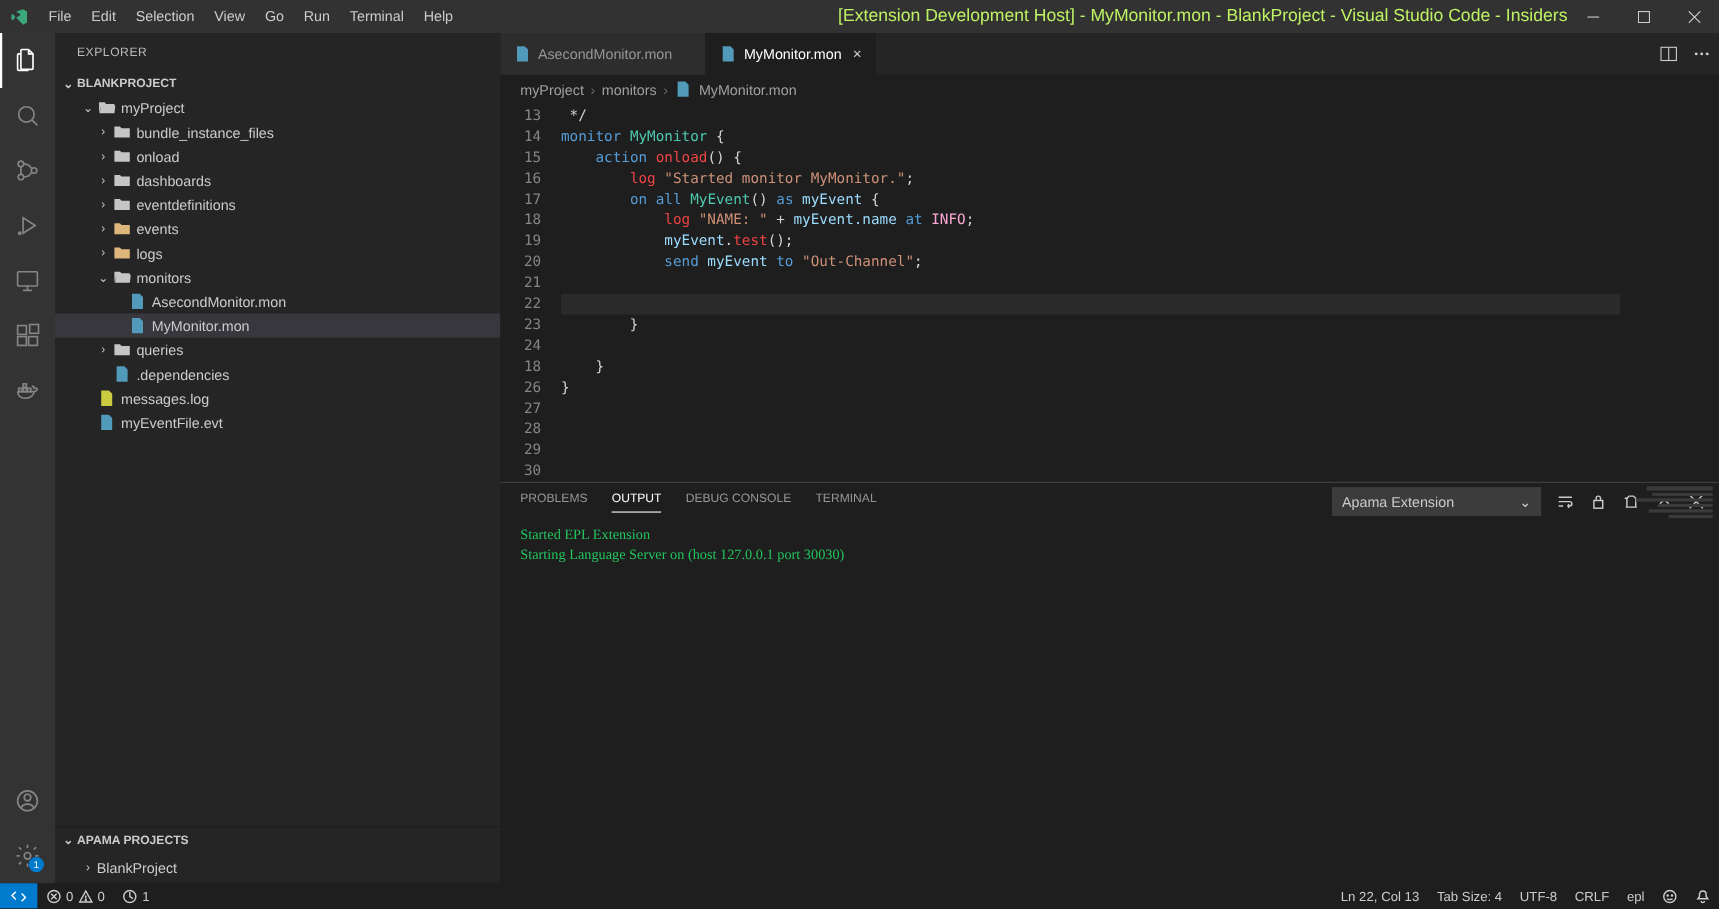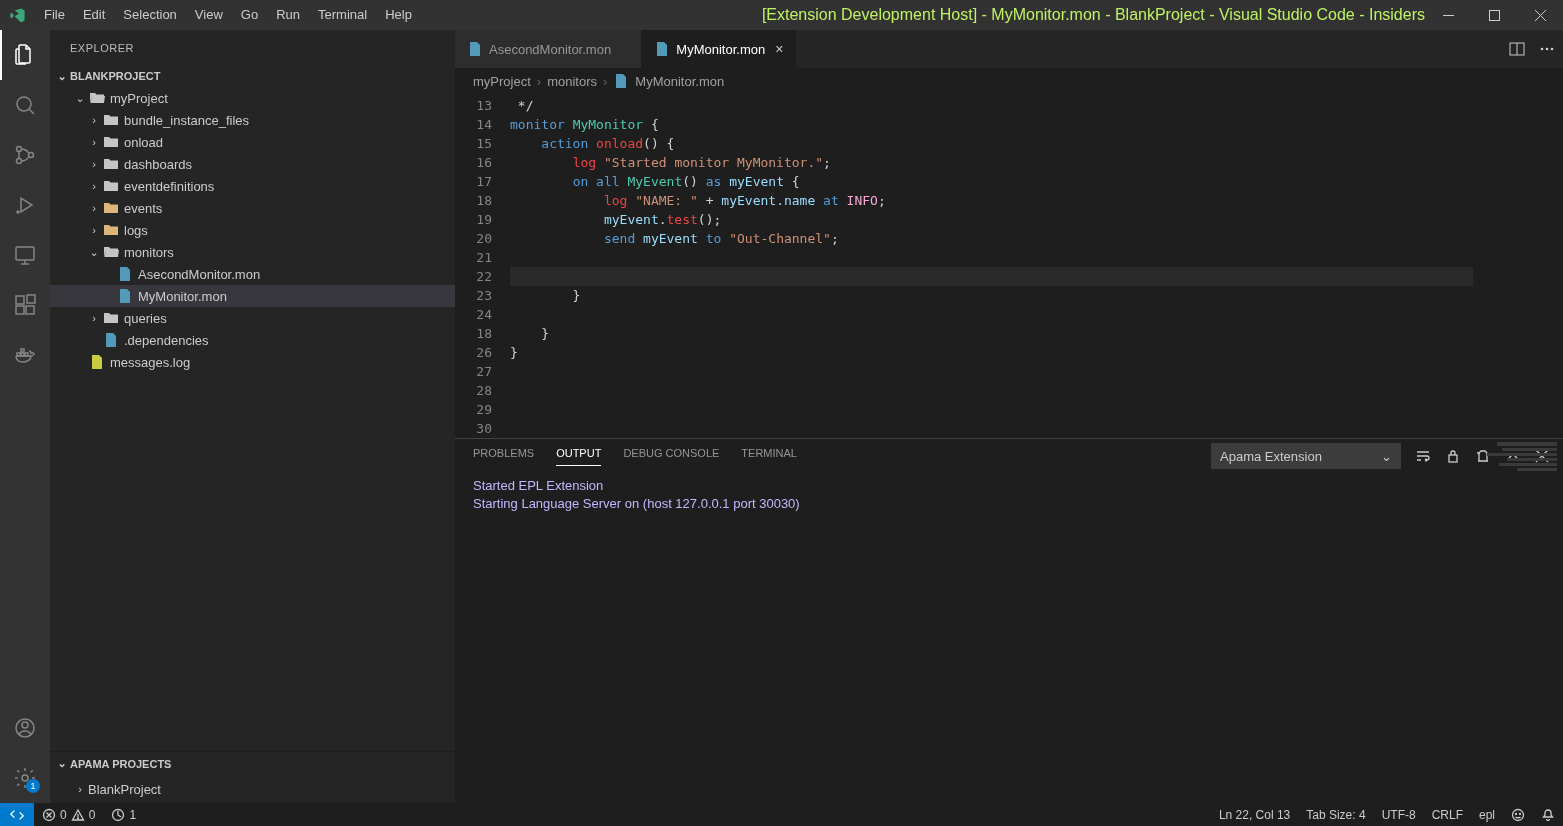--- a/index.html
+++ b/index.html
@@ -80,21 +80,21 @@
 .var { color:#9cdcfe; }
 .info { color:#f9a8d4; }
 .pun { color:#d4d4d4; }
 
 .panel { height:365px; background:#1e1e1e; border-top:1px solid #414141; display:flex; flex-direction:column; }
 .panel-tabs { height:34px; display:flex; align-items:center; padding-left:18px; gap:22px; font-size:11px; color:#969696; }
 .panel-tab { cursor:default; padding-bottom:6px; }
 .panel-tab.active { color:#fff; border-bottom:1px solid #fff; }
 .panel-tabs .right { margin-left:auto; display:flex; align-items:center; gap:14px; padding-right:14px; }
 .panel-select { background:#3c3c3c; border:1px solid #3c3c3c; color:#ccc; height:26px; width:190px; display:flex; align-items:center; justify-content:space-between; padding:0 8px; font-size:13px; }
-.panel-body { flex:1; padding:4px 18px; font-family:Liberation Sans, sans-serif; font-size:13px; line-height:18px; color:#c4b5fd; white-space:pre; }
+.panel-body { flex:1; padding:4px 18px; font-family:Liberation Serif, serif; font-size:13px; line-height:18px; color:#22c55e; white-space:pre; }
 
 .statusbar { height:23px; background:#1e1e1e; display:flex; align-items:center; color:#ccc; font-size:12px; }
 .statusbar .remote { background:#007acc; width:34px; height:23px; display:flex; align-items:center; justify-content:center; color:#fff; }
 .statusbar .sitem { padding:0 8px; display:flex; align-items:center; gap:4px; }
 .statusbar .right { margin-left:auto; display:flex; }
 svg { display:block; }
 .chev-right::before { content:"›"; }
 .chev-down::before { content:"⌄"; }
 </style>
 </head>
@@ -320,20 +320,29 @@
           <span class="lbl">.dependencies</span>
         </div>
         <div class="tree-item" style="padding-left: 22px;">
           <span class="chev"></span>
           <span class="ico">
             <svg width="16" height="16" viewBox="0 0 16 16" fill="#cbcb41">
               <path d="M3 1h7l3 3v11H3z"></path>
             </svg>
           </span>
           <span class="lbl">messages.log</span>
+        </div>
+        <div class="tree-item" style="padding-left: 22px;">
+          <span class="chev"></span>
+          <span class="ico">
+            <svg width="16" height="16" viewBox="0 0 16 16" fill="#519aba">
+              <path d="M3 1h7l3 3v11H3z"></path>
+            </svg>
+          </span>
+          <span class="lbl">myEventFile.evt</span>
         </div>
       </div>
     <div class="section-header apama-header">
       <span class="chev chev-down"></span>
       <span>APAMA PROJECTS</span>
     </div>
     <div class="apama-body">
       <div class="tree-item" style="padding-left:22px">
         <span class="chev chev-right"></span>
         <span class="lbl">BlankProject</span>

